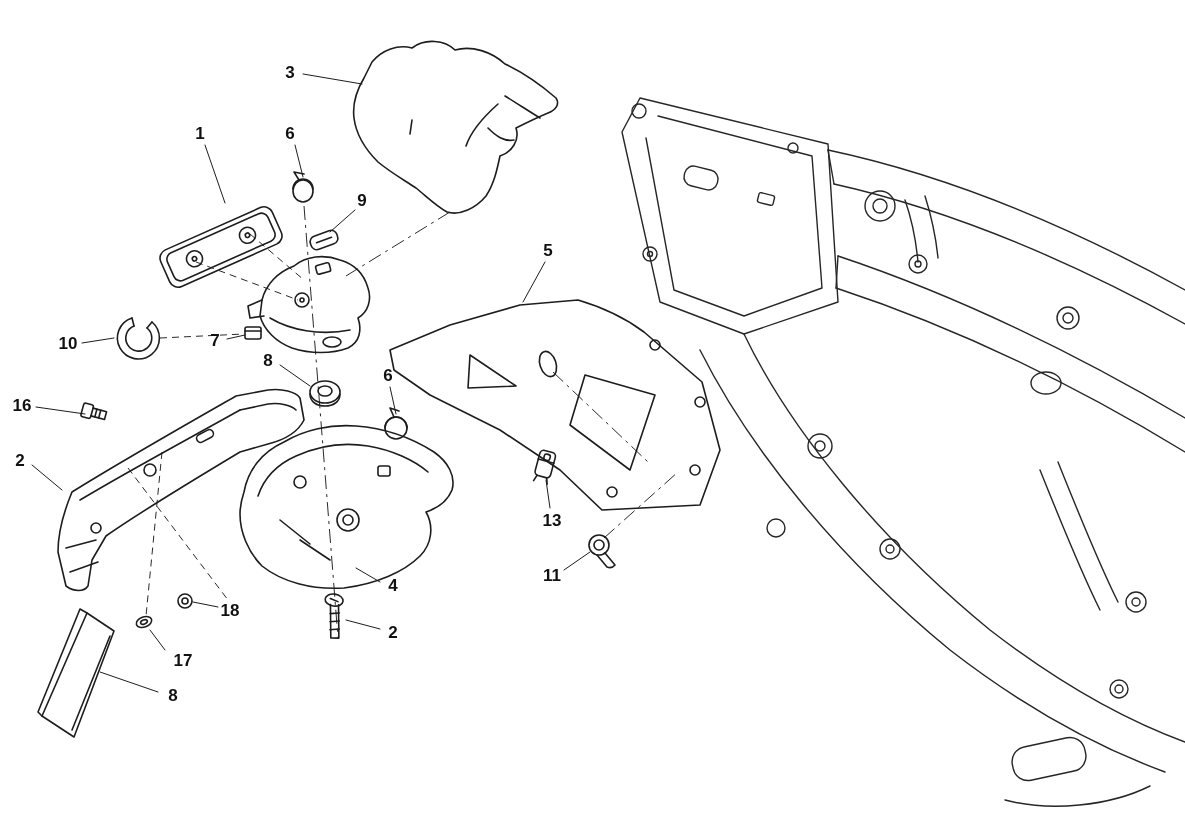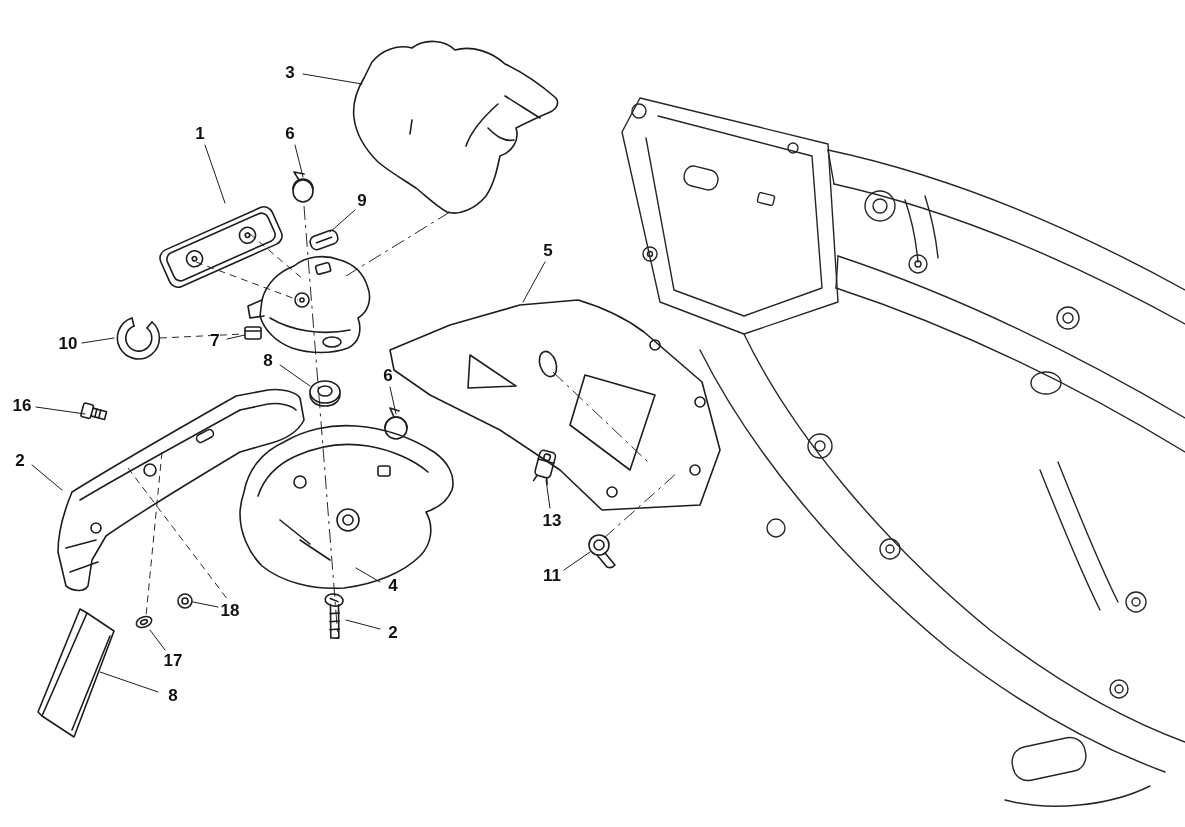--- a/index.html
+++ b/index.html
@@ -253,16 +253,16 @@
   <div class="callout" style="left:215px;top:340px">7</div>
   <div class="callout" style="left:268px;top:360px">8</div>
   <div class="callout" style="left:388px;top:375px">6</div>
   <div class="callout" style="left:22px;top:405px">16</div>
   <div class="callout" style="left:20px;top:460px">2</div>
   <div class="callout" style="left:552px;top:520px">13</div>
   <div class="callout" style="left:552px;top:575px">11</div>
   <div class="callout" style="left:393px;top:585px">4</div>
   <div class="callout" style="left:230px;top:610px">18</div>
   <div class="callout" style="left:393px;top:632px">2</div>
-  <div class="callout" style="left:173px;top:660px">17</div>
+  <div class="callout" style="left:183px;top:660px">17</div>
   <div class="callout" style="left:173px;top:695px">8</div>
 
 </div>
 
 </body></html>

